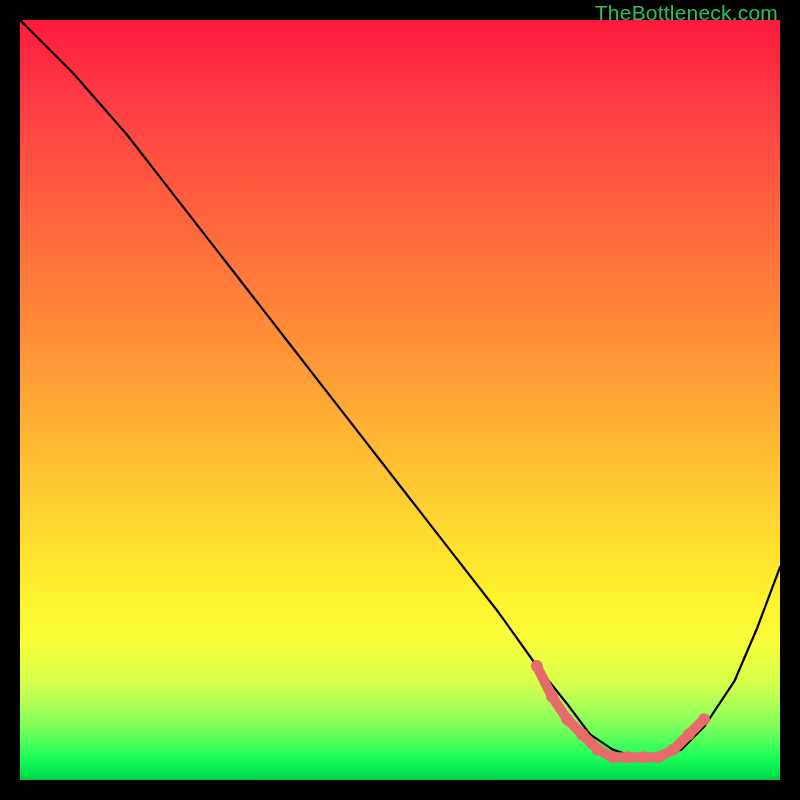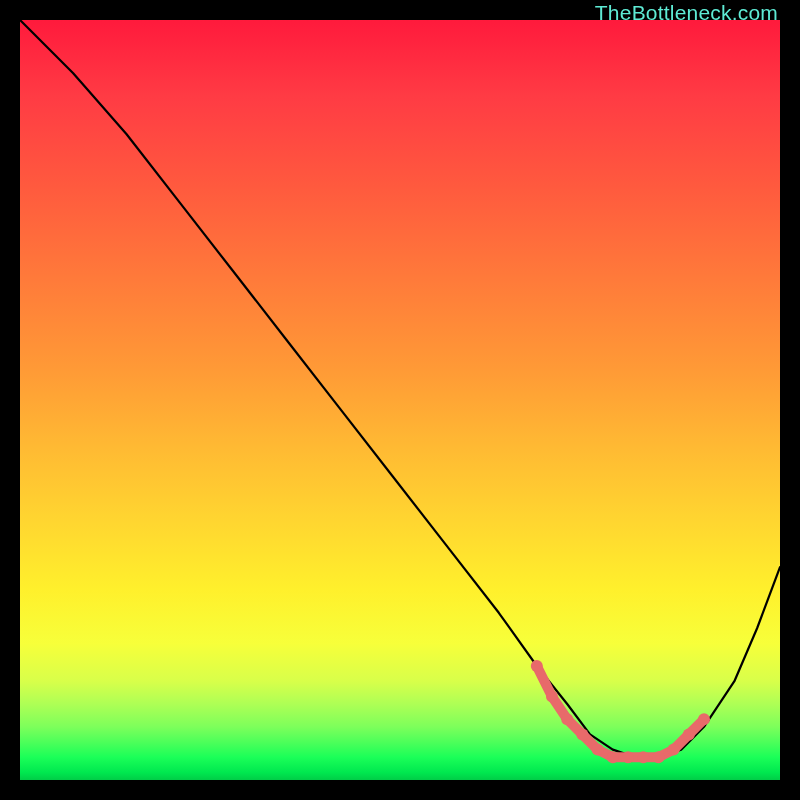--- a/index.html
+++ b/index.html
@@ -42,21 +42,21 @@
       #4dff5a 95%,
       #1bff58 97%,
       #00e84f 99%,
       #00cd47 100%
     );
   }
   .watermark {
     position: absolute;
     top: 1px;
     right: 22px;
-    color: #5eead4;
+    color: #22c55e;
     font-size: 21px;
     font-weight: 500;
     letter-spacing: 0.2px;
     user-select: none;
   }
   svg.curve {
     position: absolute;
     left: 0;
     top: 0;
     width: 760px;

